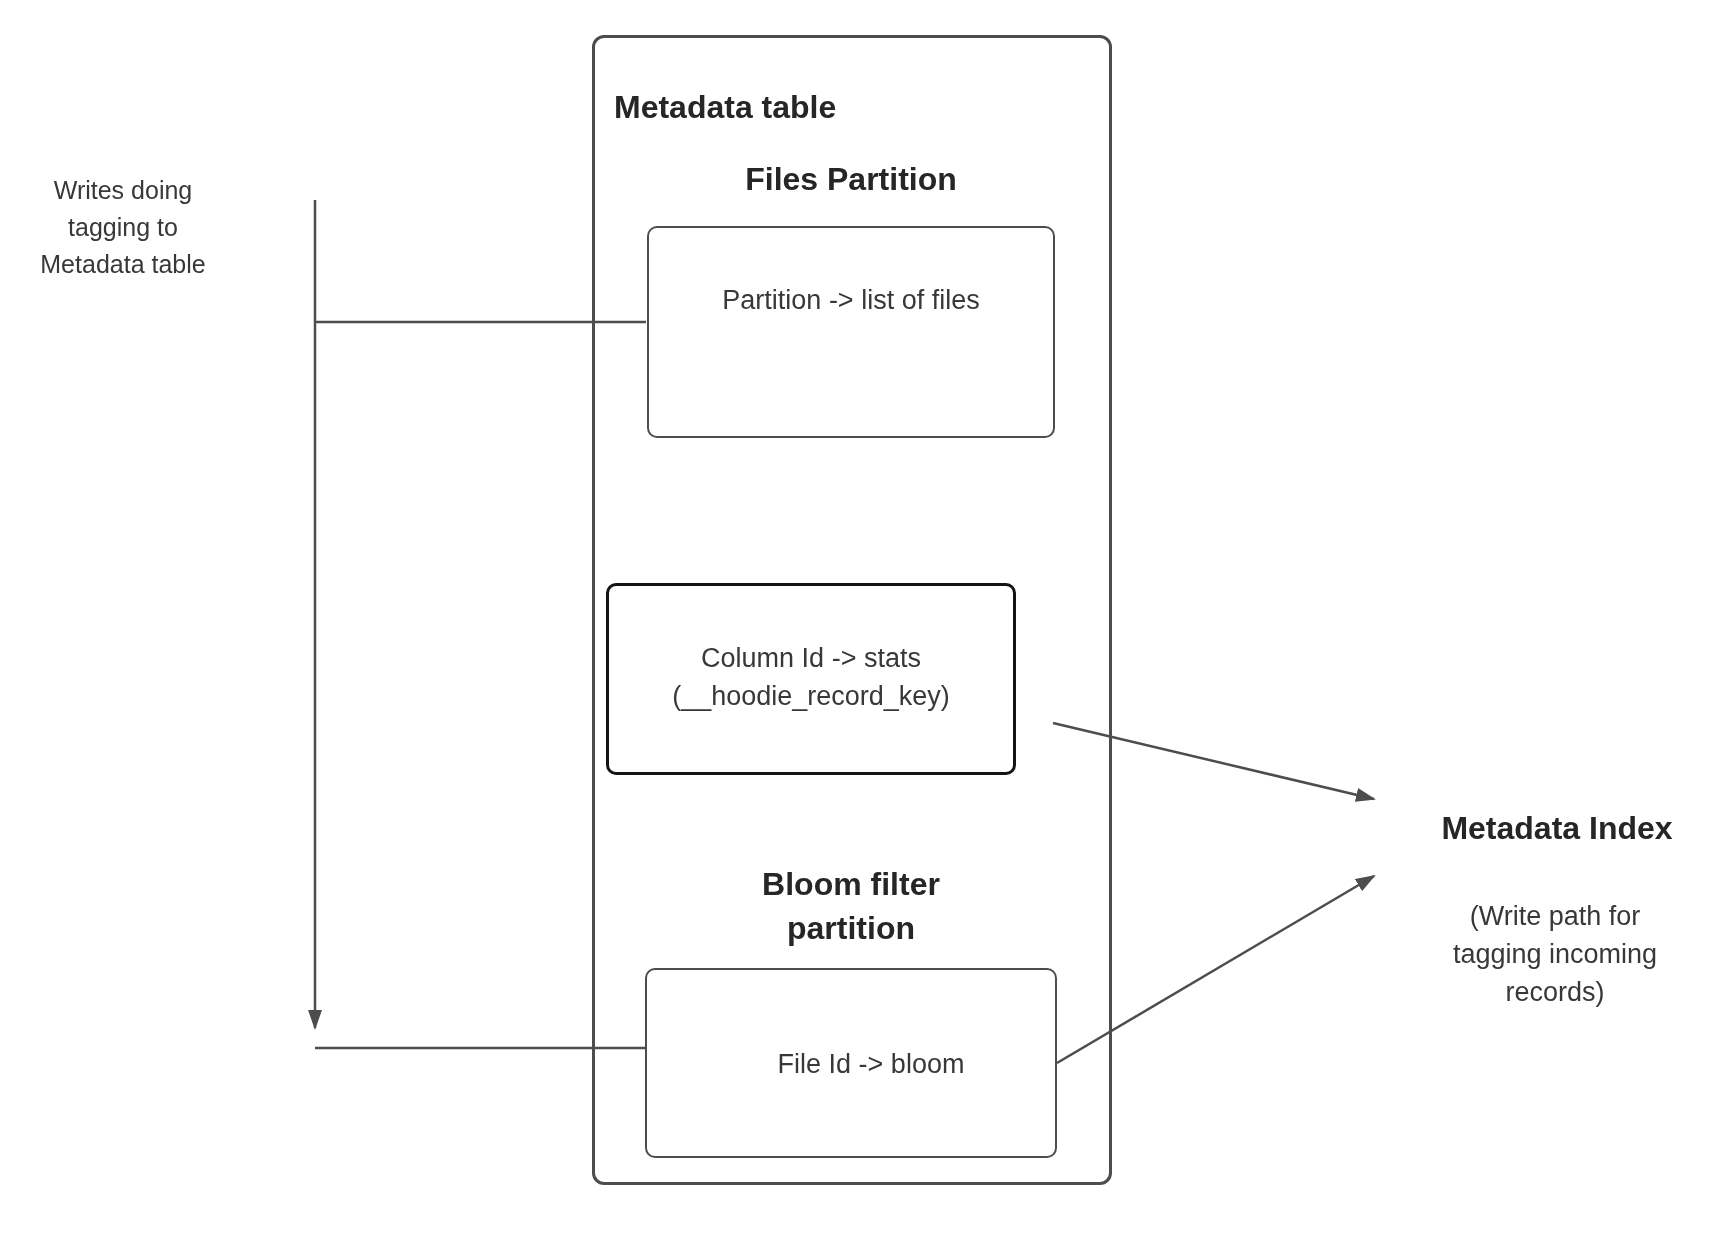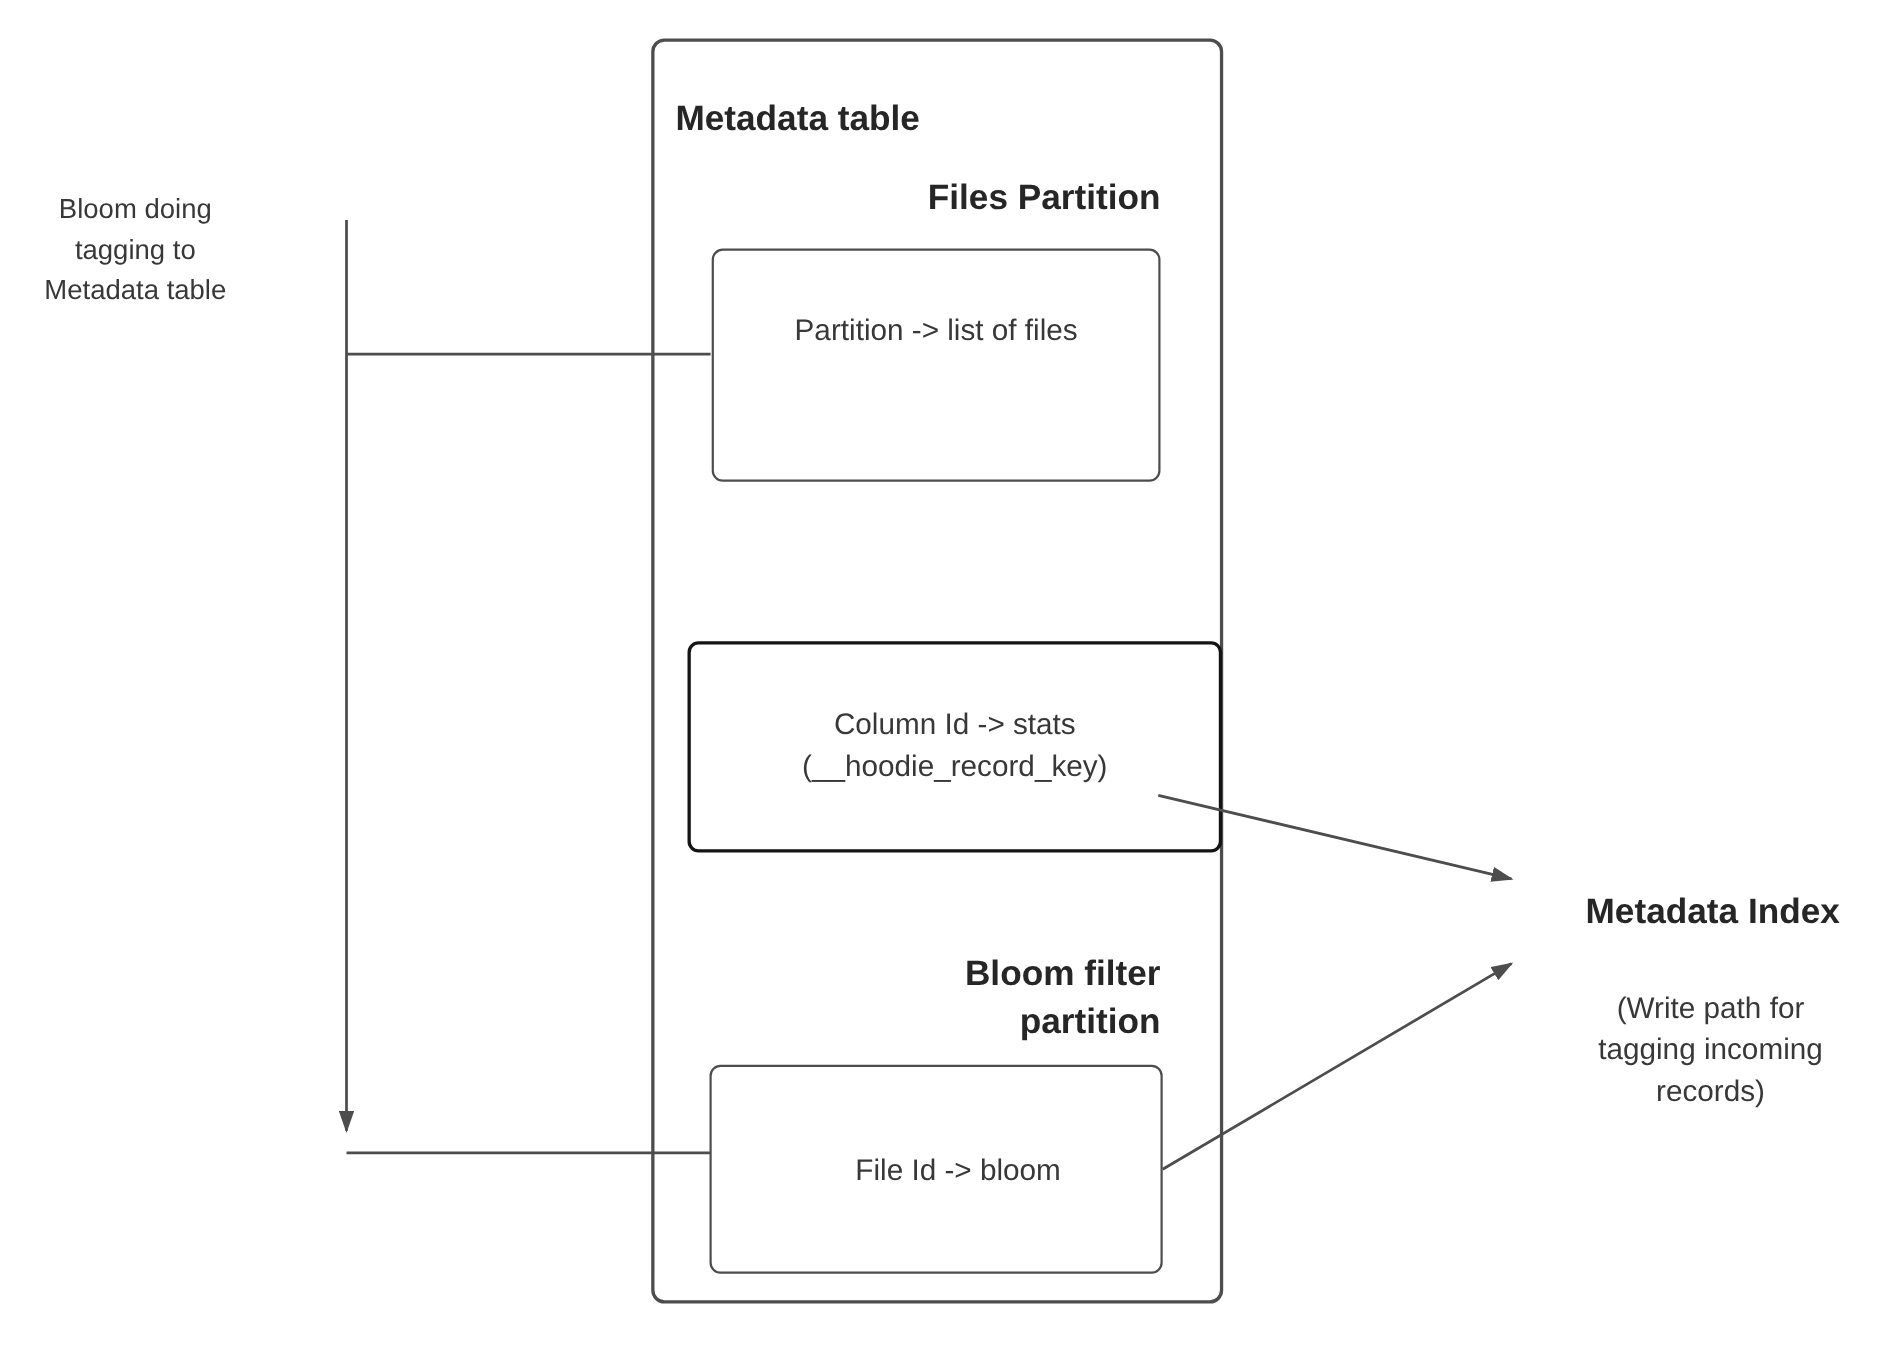--- a/index.html
+++ b/index.html
@@ -35,39 +35,39 @@
     background: #ffffff;
     z-index: 1;
   }
   .inner-box {
     border: 2.5px solid #4d4d4d;
     border-radius: 10px;
     background: #ffffff;
     z-index: 2;
   }
   .files-box  { left: 647px; top: 226px; width: 408px; height: 212px; }
-  .stats-box  { left: 625px; top: 583px; width: 486px; height: 192px;
+  .stats-box  { left: 606px; top: 583px; width: 410px; height: 192px;
                 border: 3px solid #141414; }
   .bloom-box  { left: 645px; top: 968px; width: 412px; height: 190px; }
 
   .box-text {
     position: absolute;
     left: 0; right: 0;
     text-align: center;
     font-size: 27px;
     color: #383838;
   }
   .files-box .box-text { top: 52px; line-height: 40px; }
   .stats-box .box-text { top: 53px; line-height: 38px; }
   .bloom-box .box-text { top: 75px; line-height: 38px; padding-left: 40px; }
   .box-text span { display: block; }
 
   
   .heading {
-    text-align: right;
+    text-align: center;
     font-weight: bold;
     font-size: 32px;
     color: #262626;
     z-index: 3;
   }
   .heading span { display: block; }
   .metadata-table-label {
     left: 614px; top: 88px;
     font-weight: bold; font-size: 32px; line-height: 38px;
     color: #262626; z-index: 3;
@@ -133,21 +133,21 @@
 
   <div class="abs heading bloom-heading">
     <span>Bloom filter</span>
     <span>partition</span>
   </div>
   <div class="abs inner-box bloom-box">
     <div class="box-text">File Id -&gt; bloom</div>
   </div>
 
   <div class="abs left-annotation">
-    <span>Bloom doing</span>
+    <span>Writes doing</span>
     <span>tagging to</span>
     <span>Metadata table</span>
   </div>
 
   <div class="abs index-heading">Metadata Index</div>
   <div class="abs index-subtitle">
     <span>(Write path for</span>
     <span>tagging incoming</span>
     <span>records)</span>
   </div>

